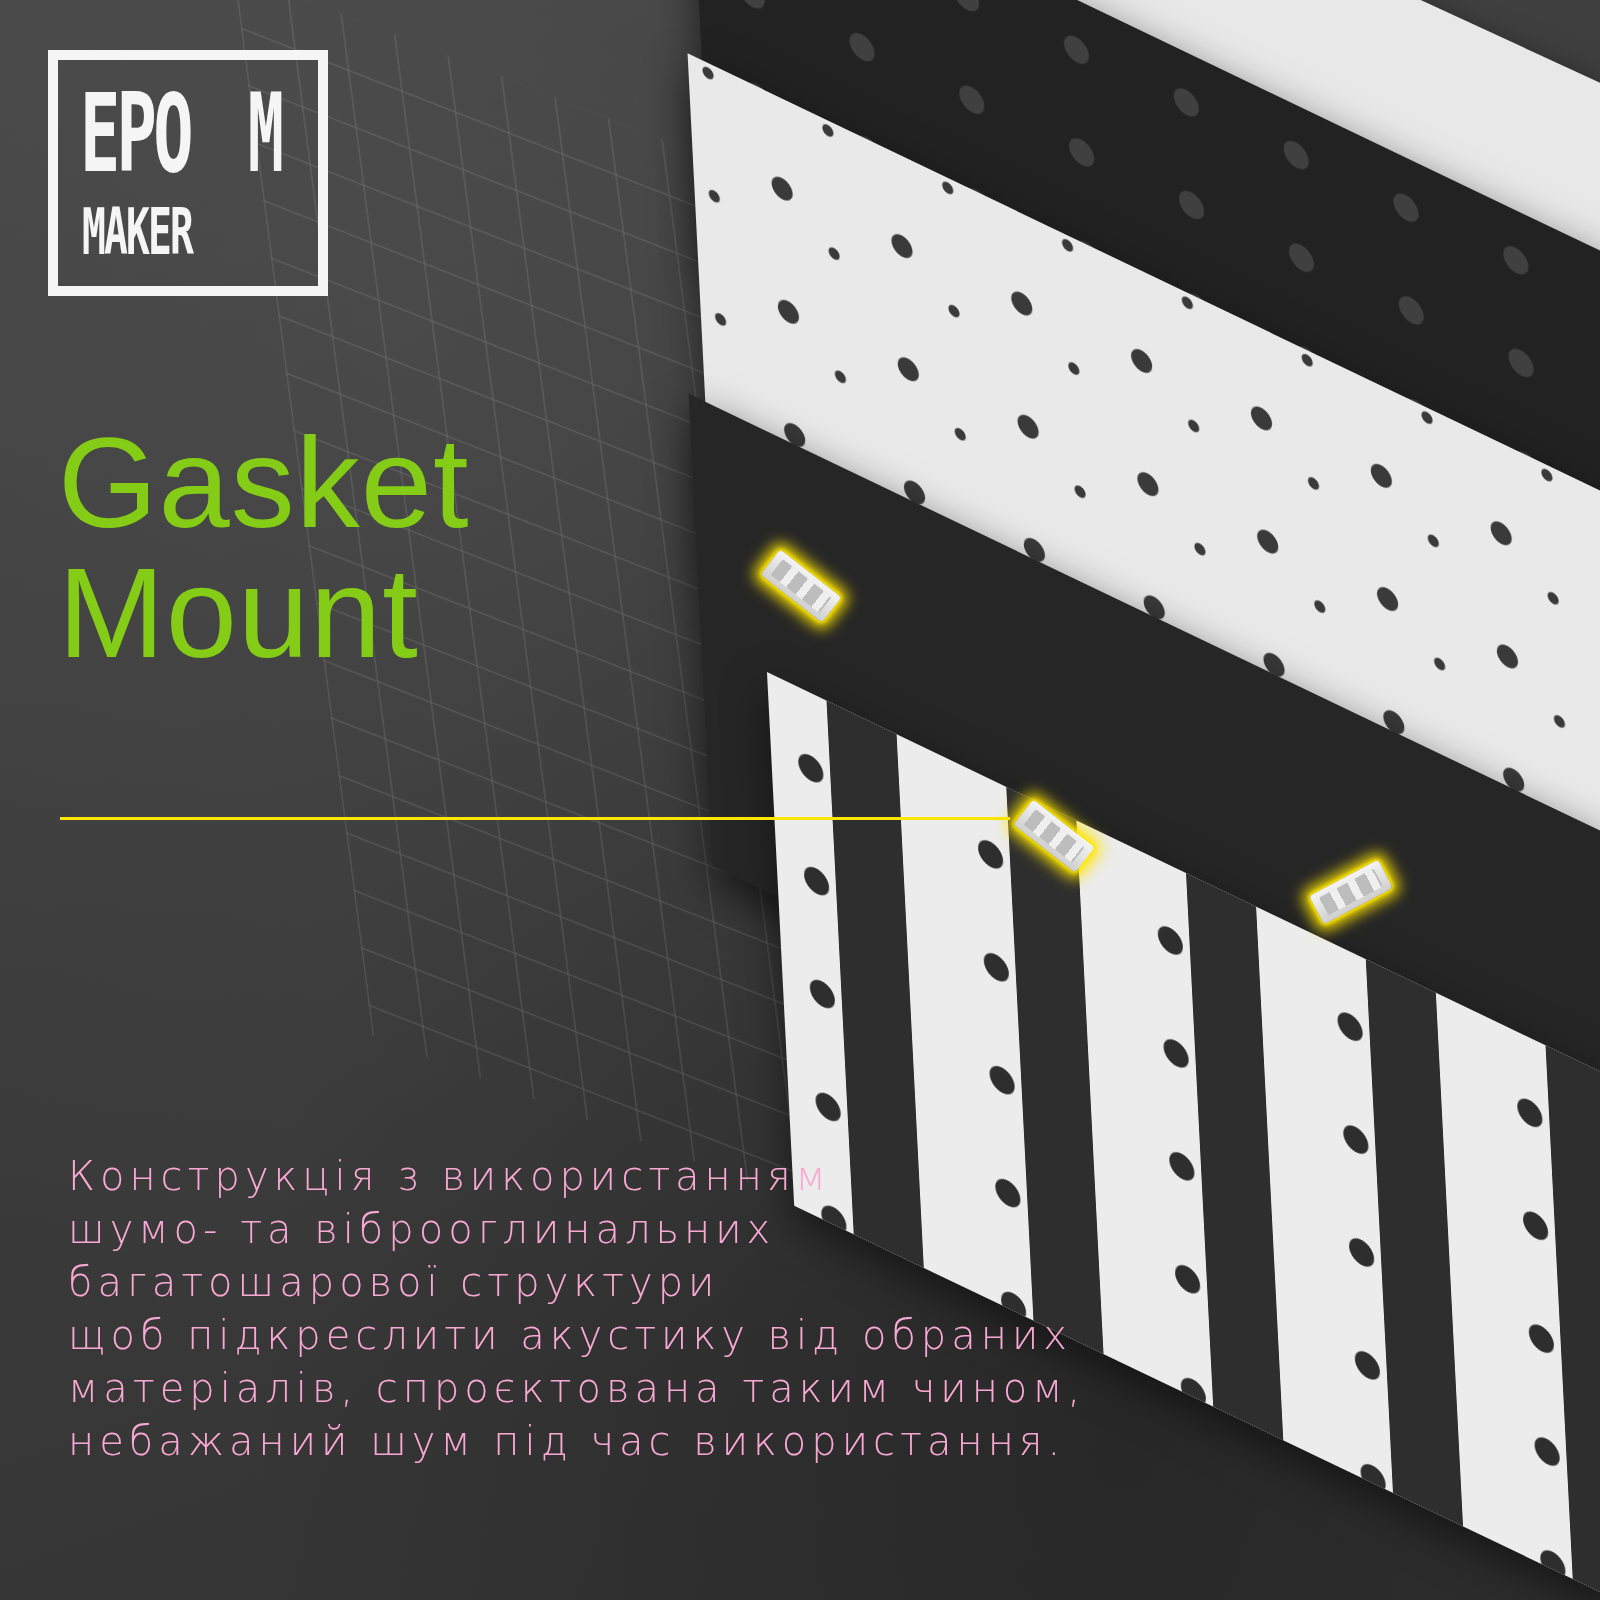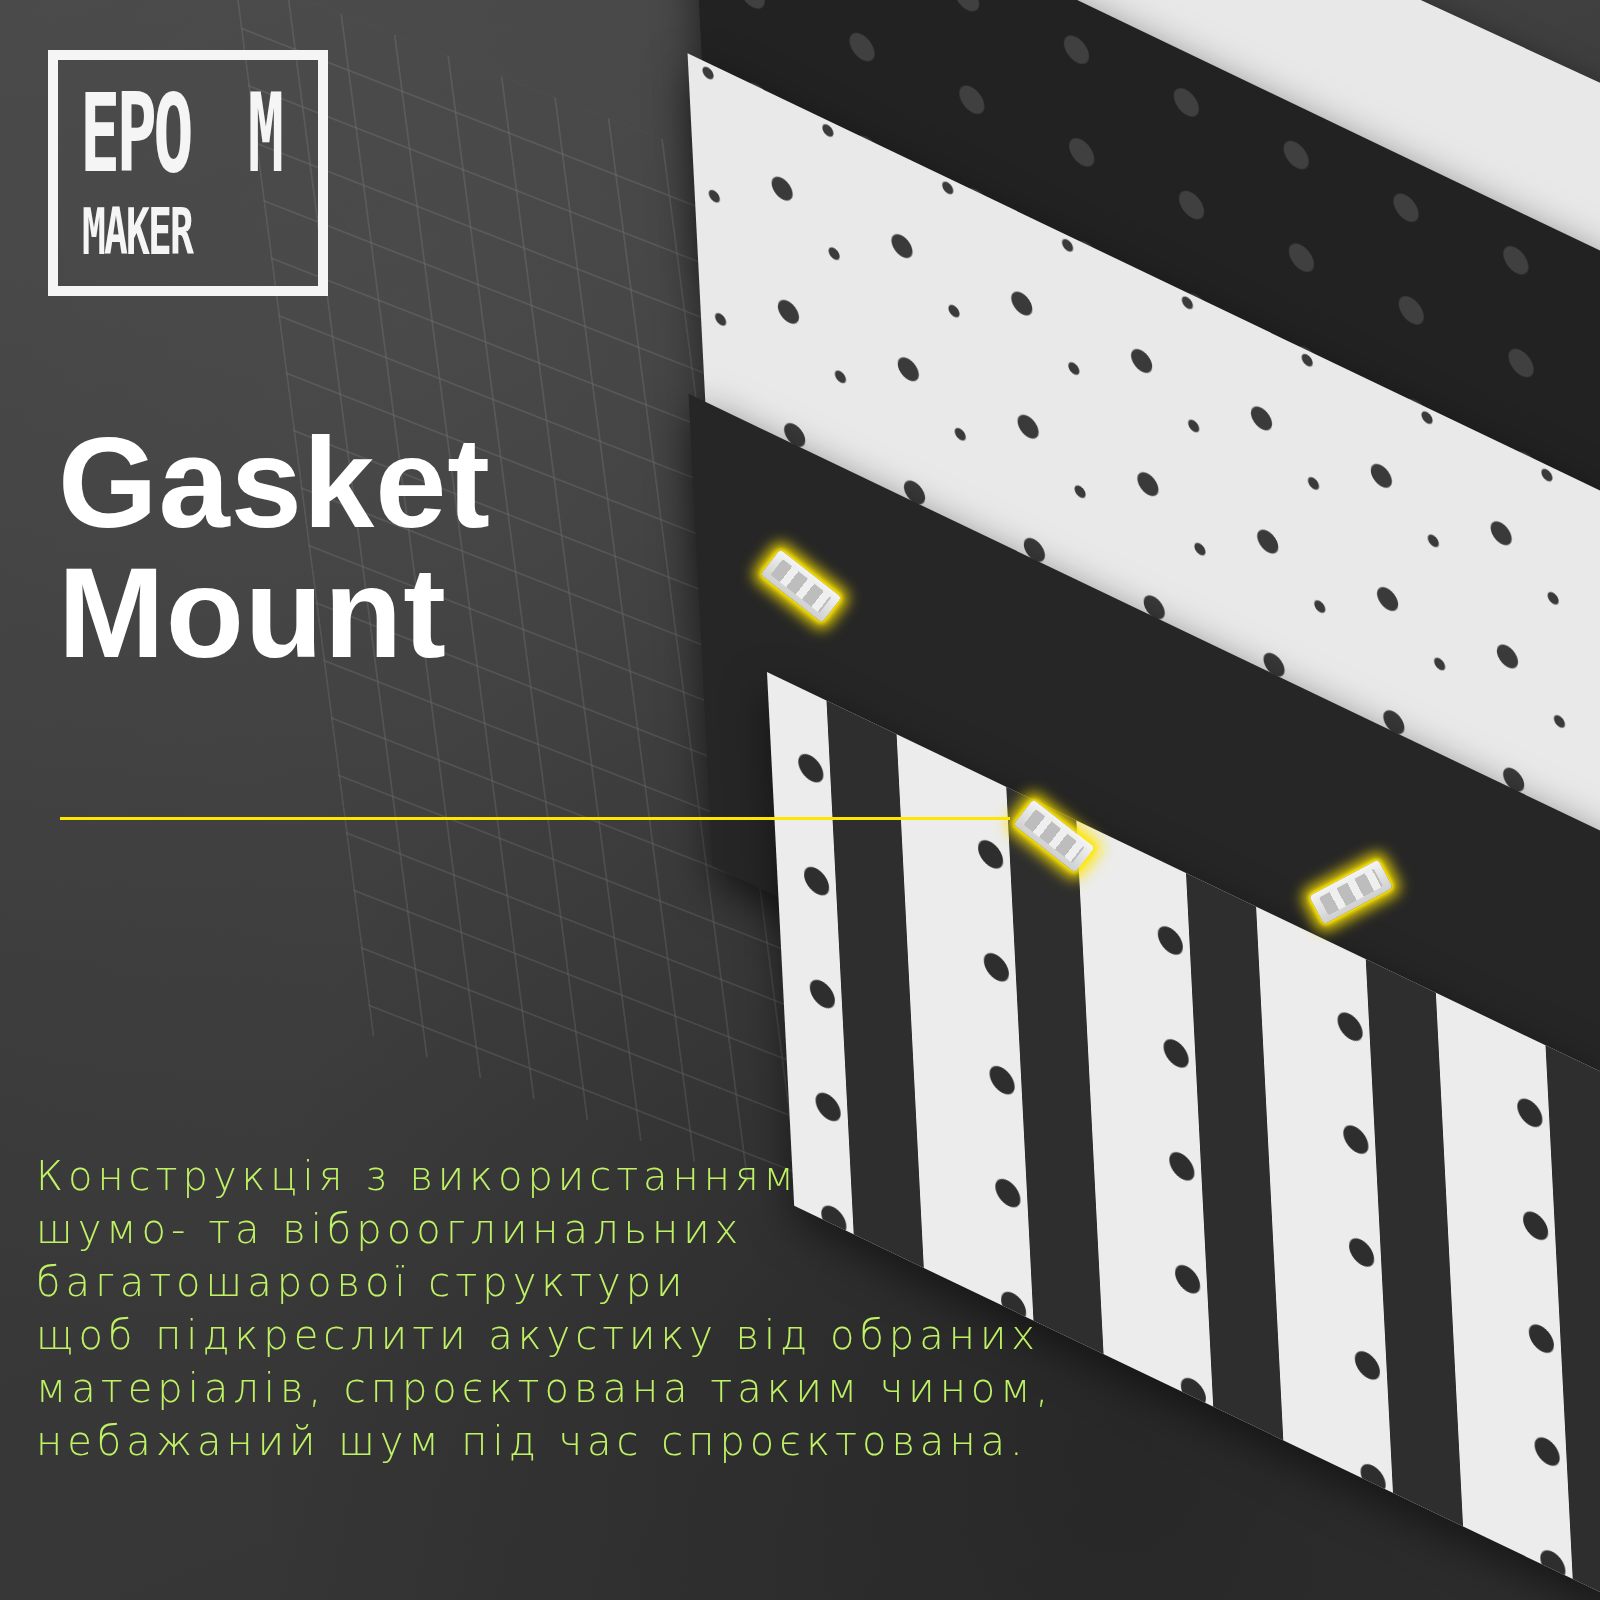--- a/index.html
+++ b/index.html
@@ -50,32 +50,32 @@
     }
     .logo-maker {
       position: absolute; left: 82px; top: 200px;
       font-family: "DejaVu Sans Mono", monospace; font-size: 64px; line-height: 1;
       color: #f5f5f5; letter-spacing: -3px; transform: scaleX(0.62); transform-origin: left top;
       font-weight: bold;
     }
     
     .heading {
       position: absolute; left: 58px; top: 418px;
-      font-family: "Liberation Sans", sans-serif; font-weight: bold;
-      font-size: 128px; line-height: 130px; color: #ffffff;
+      font-family: "Liberation Sans", sans-serif; font-weight: normal;
+      font-size: 128px; line-height: 130px; color: #84cc16;
       letter-spacing: 1px;
     }
     .callout-line {
       position: absolute; left: 60px; top: 817px; width: 950px; height: 3px; background: #ffe600;
     }
     
     .body-text {
-      position: absolute; left: 36px; top: 1150px; width: 1200px;
+      position: absolute; left: 68px; top: 1150px; width: 1200px;
       font-family: "DejaVu Sans", sans-serif; font-size: 40px; line-height: 53px;
-      color: #bef264; letter-spacing: 5px; font-weight: 300;
+      color: #f9a8d4; letter-spacing: 5px; font-weight: 300;
     }
     .body-text div { white-space: nowrap; }
     
     .plate {
       position: absolute; transform-origin: center;
     }
     .plate-white-top {
       left: 940px; top: -60px; width: 700px; height: 300px;
       background: #e8e8e8;
       transform: skewY(28deg) rotate(-4deg);
@@ -172,14 +172,14 @@
   <div>Mount</div>
 </div>
 <div class="callout-line"></div>
 
 <div class="body-text">
   <div>Конструкція з використанням</div>
   <div>шумо- та віброоглинальних</div>
   <div>багатошарової структури</div>
   <div>щоб підкреслити акустику від обраних</div>
   <div>матеріалів, спроєктована таким чином,</div>
-  <div>небажаний шум під час спроєктована.</div>
+  <div>небажаний шум під час використання.</div>
 </div>
 
 </body></html>

